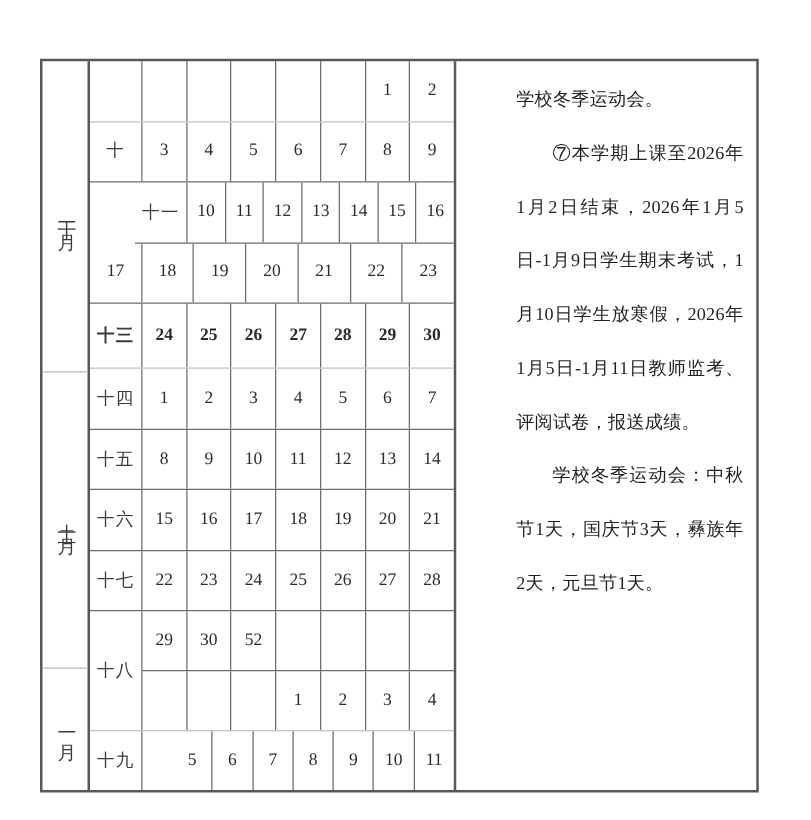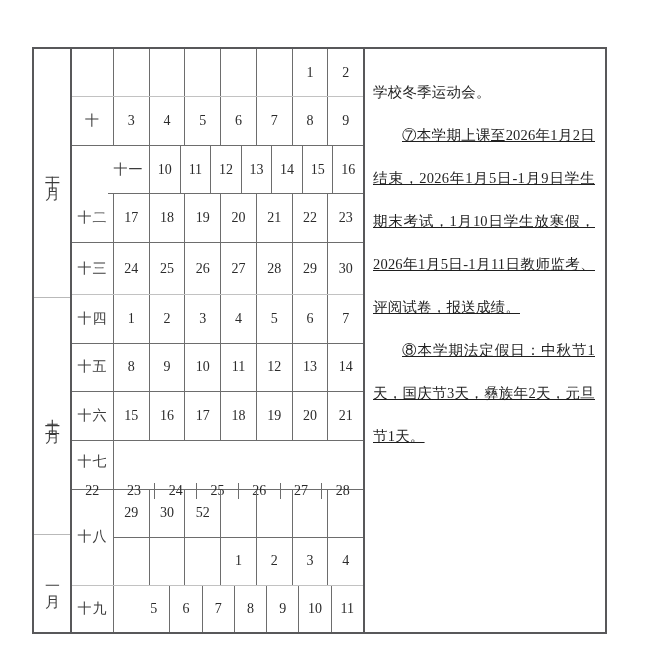--- a/index.html
+++ b/index.html
@@ -117,33 +117,34 @@
   .split-days .sub {
     flex: 1 1 0;
     display: flex;
   }
   .split-days .sub.top { border-bottom: 1px solid #6d6d6d; }
 
   
   .notes {
     flex: 1 1 auto;
     box-sizing: border-box;
-    padding: 22px 10px 0 8px;
+    padding: 10px 10px 0 8px;
     font-size: 14.5px;
     line-height: 43px;
     color: #1f1f1f;
     overflow: hidden;
+    margin-left: 40px;
   }
   .notes p {
     margin: 0;
     text-align: justify;
     text-justify: inter-ideograph;
     letter-spacing: 0.2px;
   }
-  .notes p.indent { text-indent: 2em; text-decoration: underline; }
+  .notes p.indent { text-indent: 2em; }
 </style>
 </head>
 <body>
 
 <div class="page">
 
   <div class="calendar">
 
     <div class="month-col">
       <div class="month-cell sep-bottom" style="height:249px;">
@@ -192,33 +193,32 @@
           <div class="day">11</div>
           <div class="day">12</div>
           <div class="day">13</div>
           <div class="day">14</div>
           <div class="day">15</div>
           <div class="day">16</div>
         </div>
       </div>
 
       <div class="week-row" style="height:49px;">
-        <div class="wk-label">十二</div>
         <div class="days">
           <div class="day">17</div>
           <div class="day">18</div>
           <div class="day">19</div>
           <div class="day">20</div>
           <div class="day">21</div>
           <div class="day">22</div>
           <div class="day">23</div>
         </div>
       </div>
 
-      <div class="week-row light-bottom" style="height:53px;">
+      <div class="week-row light-bottom" style="height:53px;font-weight:bold;">
         <div class="wk-label">十三</div>
         <div class="days">
           <div class="day">24</div>
           <div class="day">25</div>
           <div class="day">26</div>
           <div class="day">27</div>
           <div class="day">28</div>
           <div class="day">29</div>
           <div class="day">30</div>
         </div>
@@ -256,21 +256,21 @@
           <div class="day">15</div>
           <div class="day">16</div>
           <div class="day">17</div>
           <div class="day">18</div>
           <div class="day">19</div>
           <div class="day">20</div>
           <div class="day">21</div>
         </div>
       </div>
 
-      <div class="week-row" style="height:49px;flex-direction:column;">
+      <div class="week-row" style="height:49px;">
         <div class="wk-label">十七</div>
         <div class="days">
           <div class="day">22</div>
           <div class="day">23</div>
           <div class="day">24</div>
           <div class="day">25</div>
           <div class="day">26</div>
           <div class="day">27</div>
           <div class="day">28</div>
         </div>
@@ -312,16 +312,16 @@
           <div class="day">11</div>
         </div>
       </div>
 
     </div>
   </div>
 
   <div class="notes">
     <p>学校冬季运动会。</p>
     <p class="indent">⑦本学期上课至2026年1月2日结束，2026年1月5日-1月9日学生期末考试，1月10日学生放寒假，2026年1月5日-1月11日教师监考、评阅试卷，报送成绩。</p>
-    <p class="indent">⑧本学期法定假日：中秋节1天，国庆节3天，彝族年2天，元旦节1天。</p>
+    <p class="indent">学校冬季运动会：中秋节1天，国庆节3天，彝族年2天，元旦节1天。</p>
   </div>
 
 </div>
 
 </body></html>

